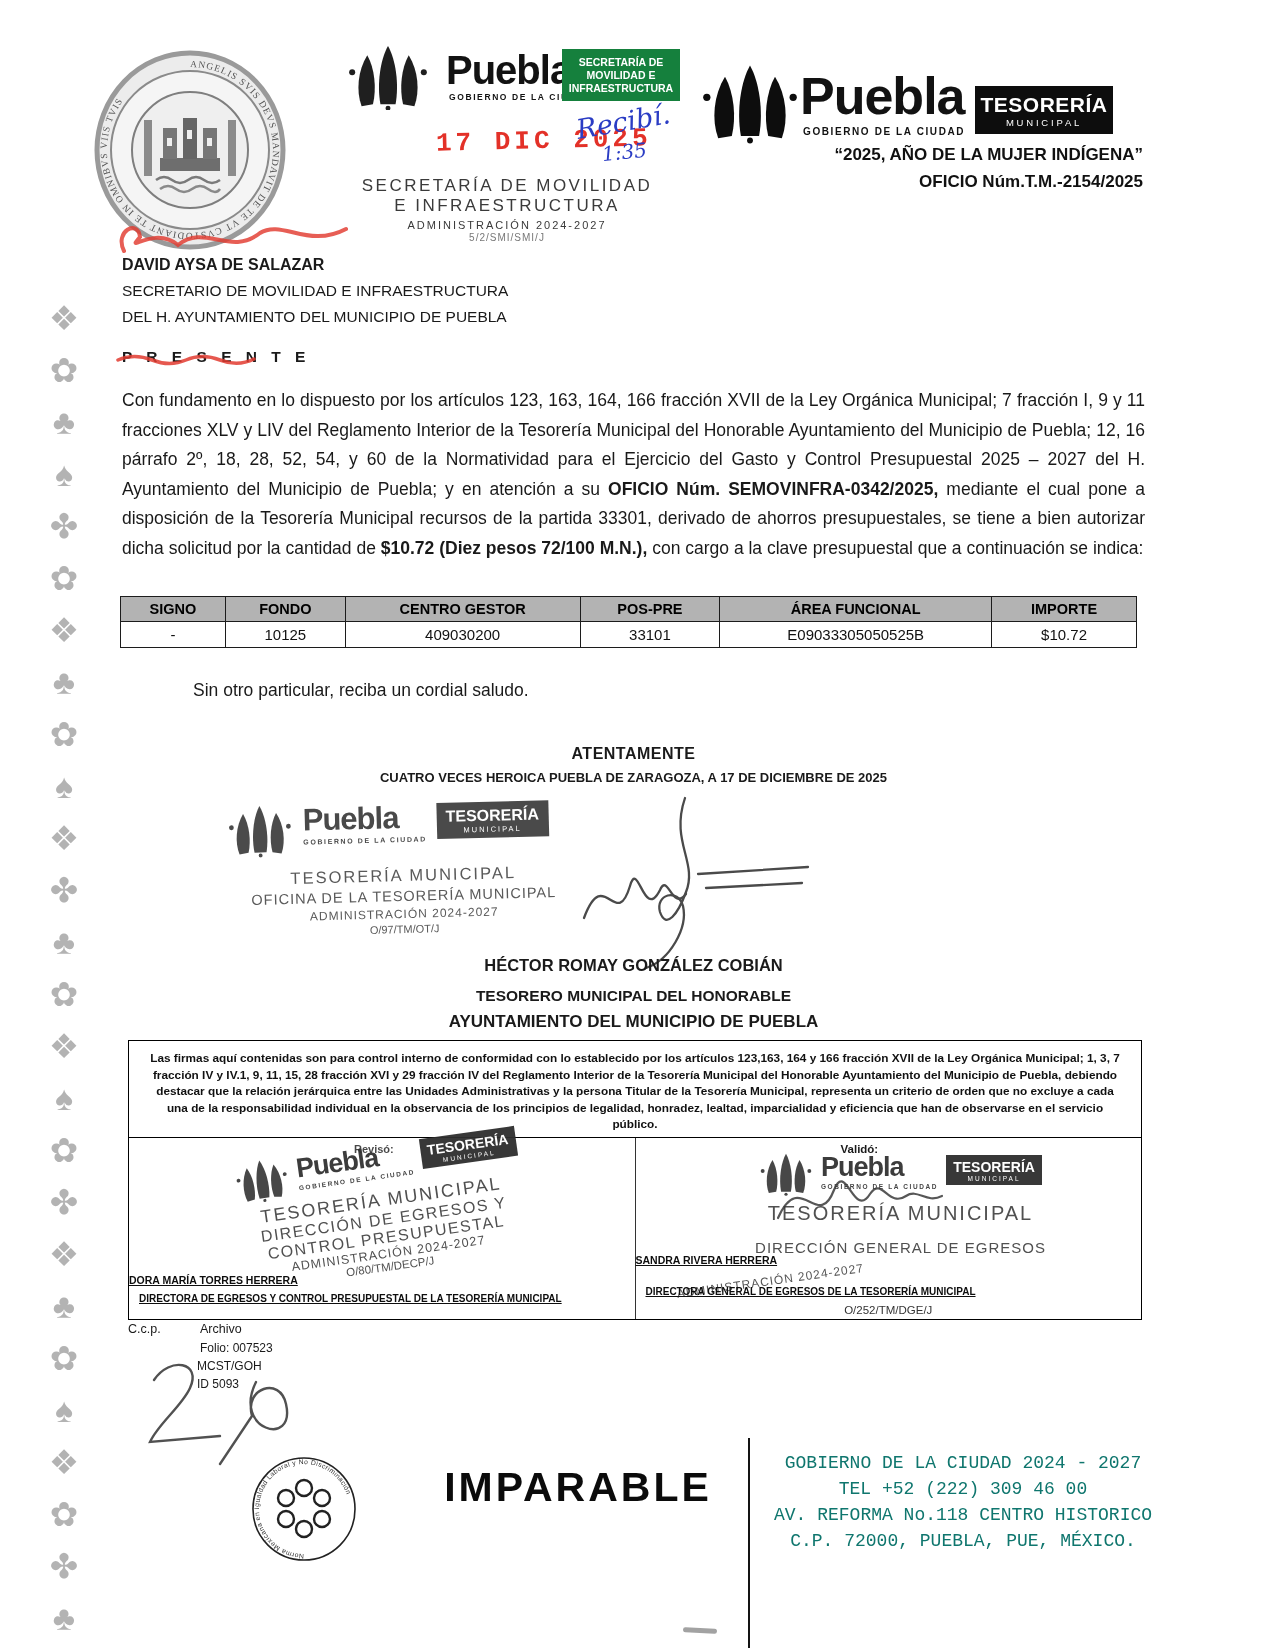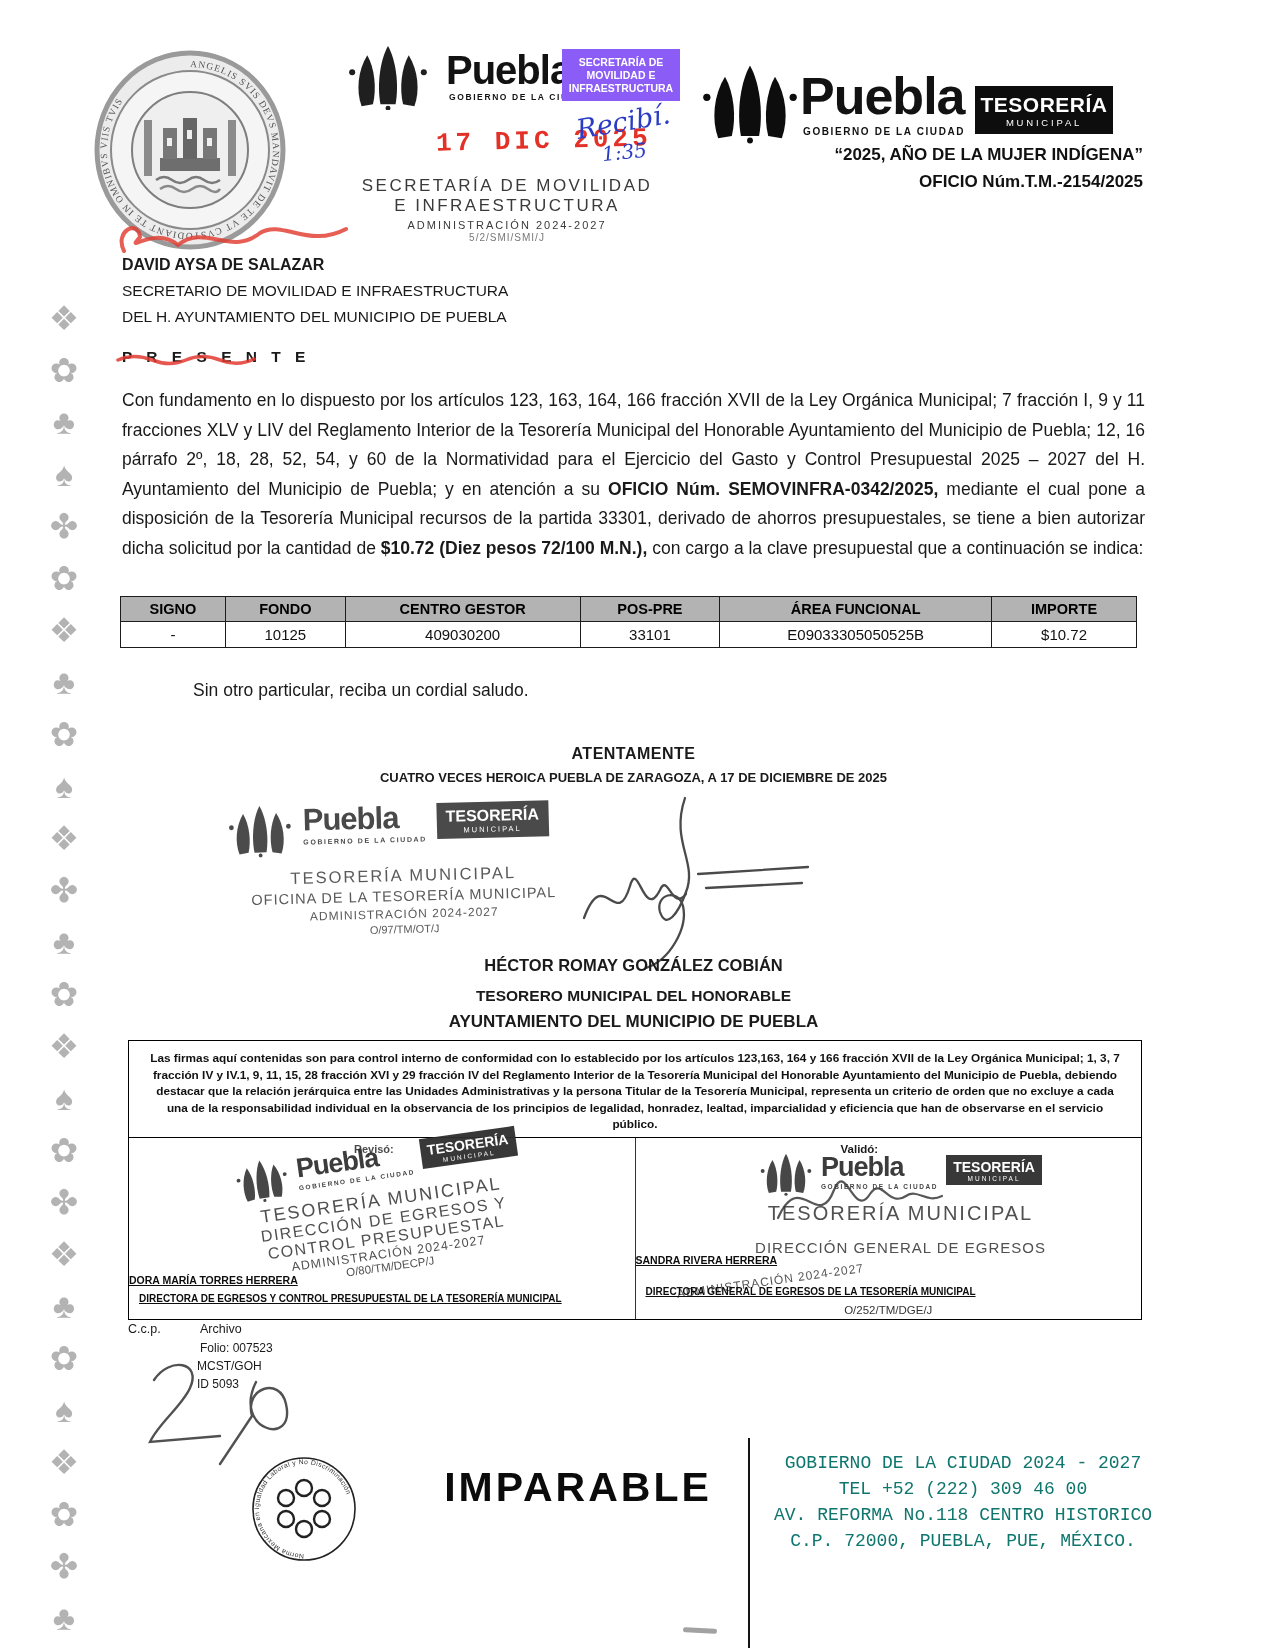--- a/index.html
+++ b/index.html
@@ -116,21 +116,21 @@
     <rect x="115" y="88" width="5" height="8" fill="#efefef"></rect>
     <path d="M64,130 q8,-6 16,0 q8,6 16,0 q8,-6 16,0 q8,6 16,0" fill="none" stroke="#7a7a7a" stroke-width="2.5"></path>
     <path d="M68,139 q8,-6 16,0 q8,6 16,0 q8,-6 16,0 q8,6 12,0" fill="none" stroke="#8a8a8a" stroke-width="2.5"></path>
   </svg>
 
   <svg class="abs" style="left:336px;top:44px" width="104" height="66" viewBox="0 0 88 70">
     <use href="#tala" fill="#1f1f1f"></use>
   </svg>
   <div class="abs brand" style="left:446px;top:48px;font-size:40px">Puebla</div>
   <div class="abs brand-sub" style="left:449px;top:92px;font-size:8.5px">GOBIERNO DE LA CIUDAD</div>
-  <div class="abs logo-box" style="left:562px;top:49px;width:118px;height:52px;background:#8b5cf6;font-size:10.5px;font-weight:bold;line-height:13px;text-align:center">
+  <div class="abs logo-box" style="left:562px;top:49px;width:118px;height:52px;background:#15803d;font-size:10.5px;font-weight:bold;line-height:13px;text-align:center">
     <span>SECRETARÍA DE</span>
     <span>MOVILIDAD E</span>
     <span>INFRAESTRUCTURA</span>
   </div>
 
   <div class="abs date-stamp" style="left:436px;top:126px">17 DIC 2025</div>
   <div class="abs handw" style="left:576px;top:106px;font-size:27px;transform:rotate(-10deg)">Recibí.</div>
   <div class="abs handw" style="left:602px;top:140px;font-size:20px;transform:rotate(-6deg)">1:35</div>
 
   <div class="abs dept" style="left:333px;top:176px;width:348px">

